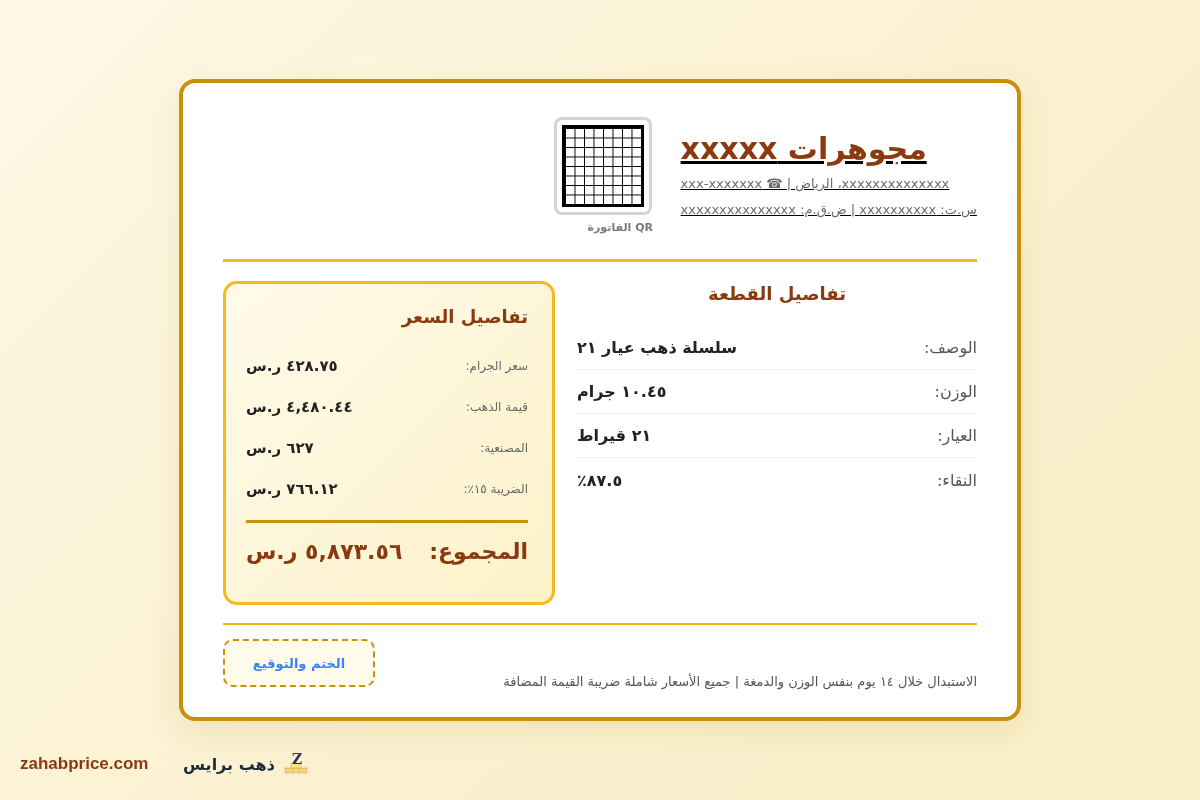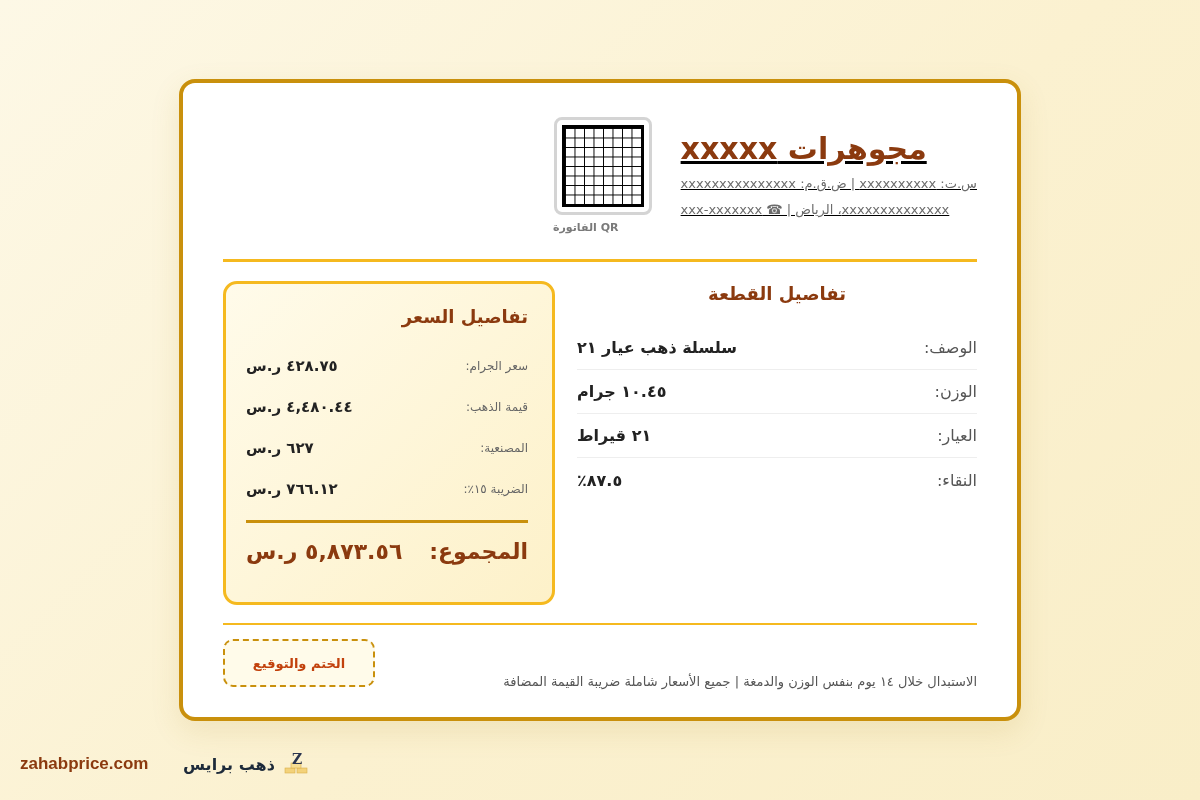--- a/index.html
+++ b/index.html
@@ -28,21 +28,21 @@
     .shop-name {
       font-size: 30px; font-weight: bold; color: #8b3a0f;
       line-height: 40px;
     }
     .shop-line {
       font-size: 13px; color: #6b6b6b; margin-top: 4px; line-height: 22px;
       white-space: nowrap;
     }
     .qr-wrap {
       position: absolute; left: 370px; top: 34px;
-      width: 100px; text-align: left;
+      width: 100px; text-align: right;
     }
     .qr-box {
       width: 98px; height: 98px; margin: 0 auto;
       border: 3px solid #d4d4d4; border-radius: 8px;
       background: #fff; padding: 5px;
     }
     .qr {
       width: 82px; height: 82px;
       border: 3px solid #000;
       background-color: #fff;
@@ -105,21 +105,21 @@
     .note {
       position: absolute; right: 40px; top: 571px;
       font-size: 13px; color: #555; margin-top: 20px;
     }
     .stamp {
       position: absolute; left: 40px; top: 556px;
       width: 152px; height: 48px;
       border: 2px dashed #c9900c; border-radius: 10px;
       background: #fffbea;
       display: flex; align-items: center; justify-content: center;
-      font-size: 13px; font-weight: bold; color: #c2410c;
+      font-size: 13px; font-weight: bold; color: #3b82f6;
     }
     
     .site {
       position: absolute; left: 20px; top: 754px;
       font-family: "Liberation Sans", sans-serif;
       font-size: 17px; font-weight: bold; color: #8b3a0f;
     }
     .brand {
       position: absolute; left: 183px; top: 750px;
       display: flex; align-items: center; gap: 8px;
@@ -130,22 +130,22 @@
       width: 26px; height: 28px; position: relative;
     }
   </style>
 </head>
 <body>
 
 <div class="card">
 
   <div class="shop">
     <div class="shop-name">مجوهرات xxxxx</div>
+    <div class="shop-line">xxxxxxxxxxxxxx، الرياض | ☎ xxx-xxxxxxx</div>
     <div class="shop-line">س.ت: xxxxxxxxxx | ض.ق.م: xxxxxxxxxxxxxxx</div>
-    <div class="shop-line">xxxxxxxxxxxxxx، الرياض | ☎ xxx-xxxxxxx</div>
   </div>
 
   <div class="qr-wrap">
     <div class="qr-box">
       <div class="qr"></div>
     </div>
     <div class="qr-label">QR الفاتورة</div>
   </div>
 
 

